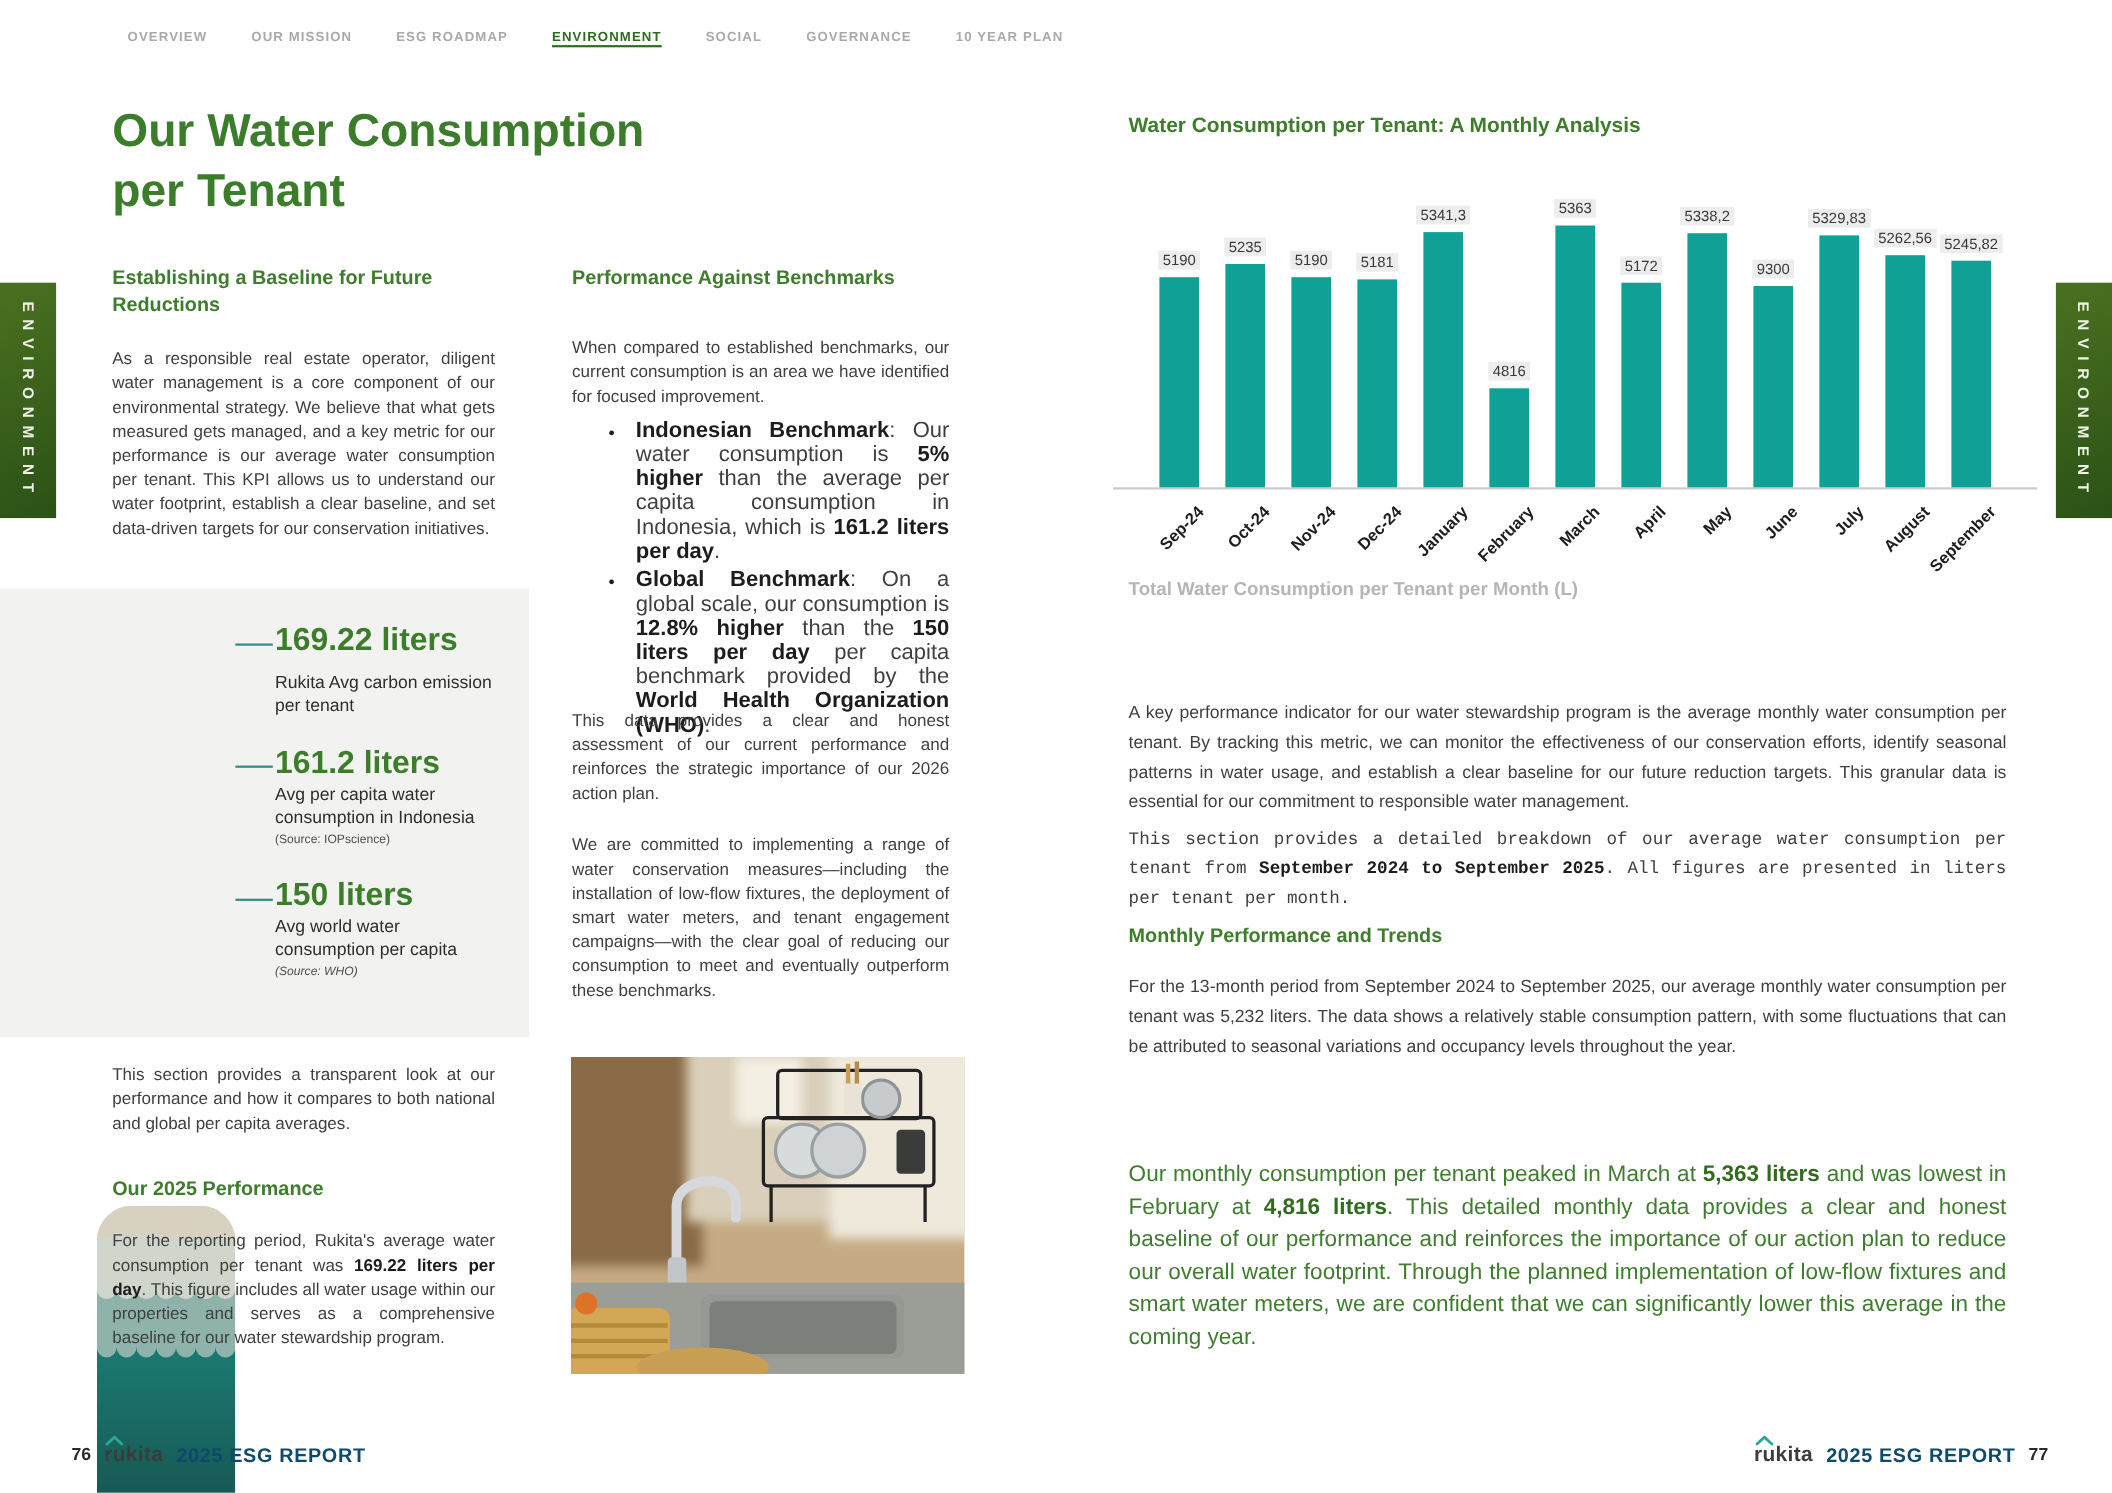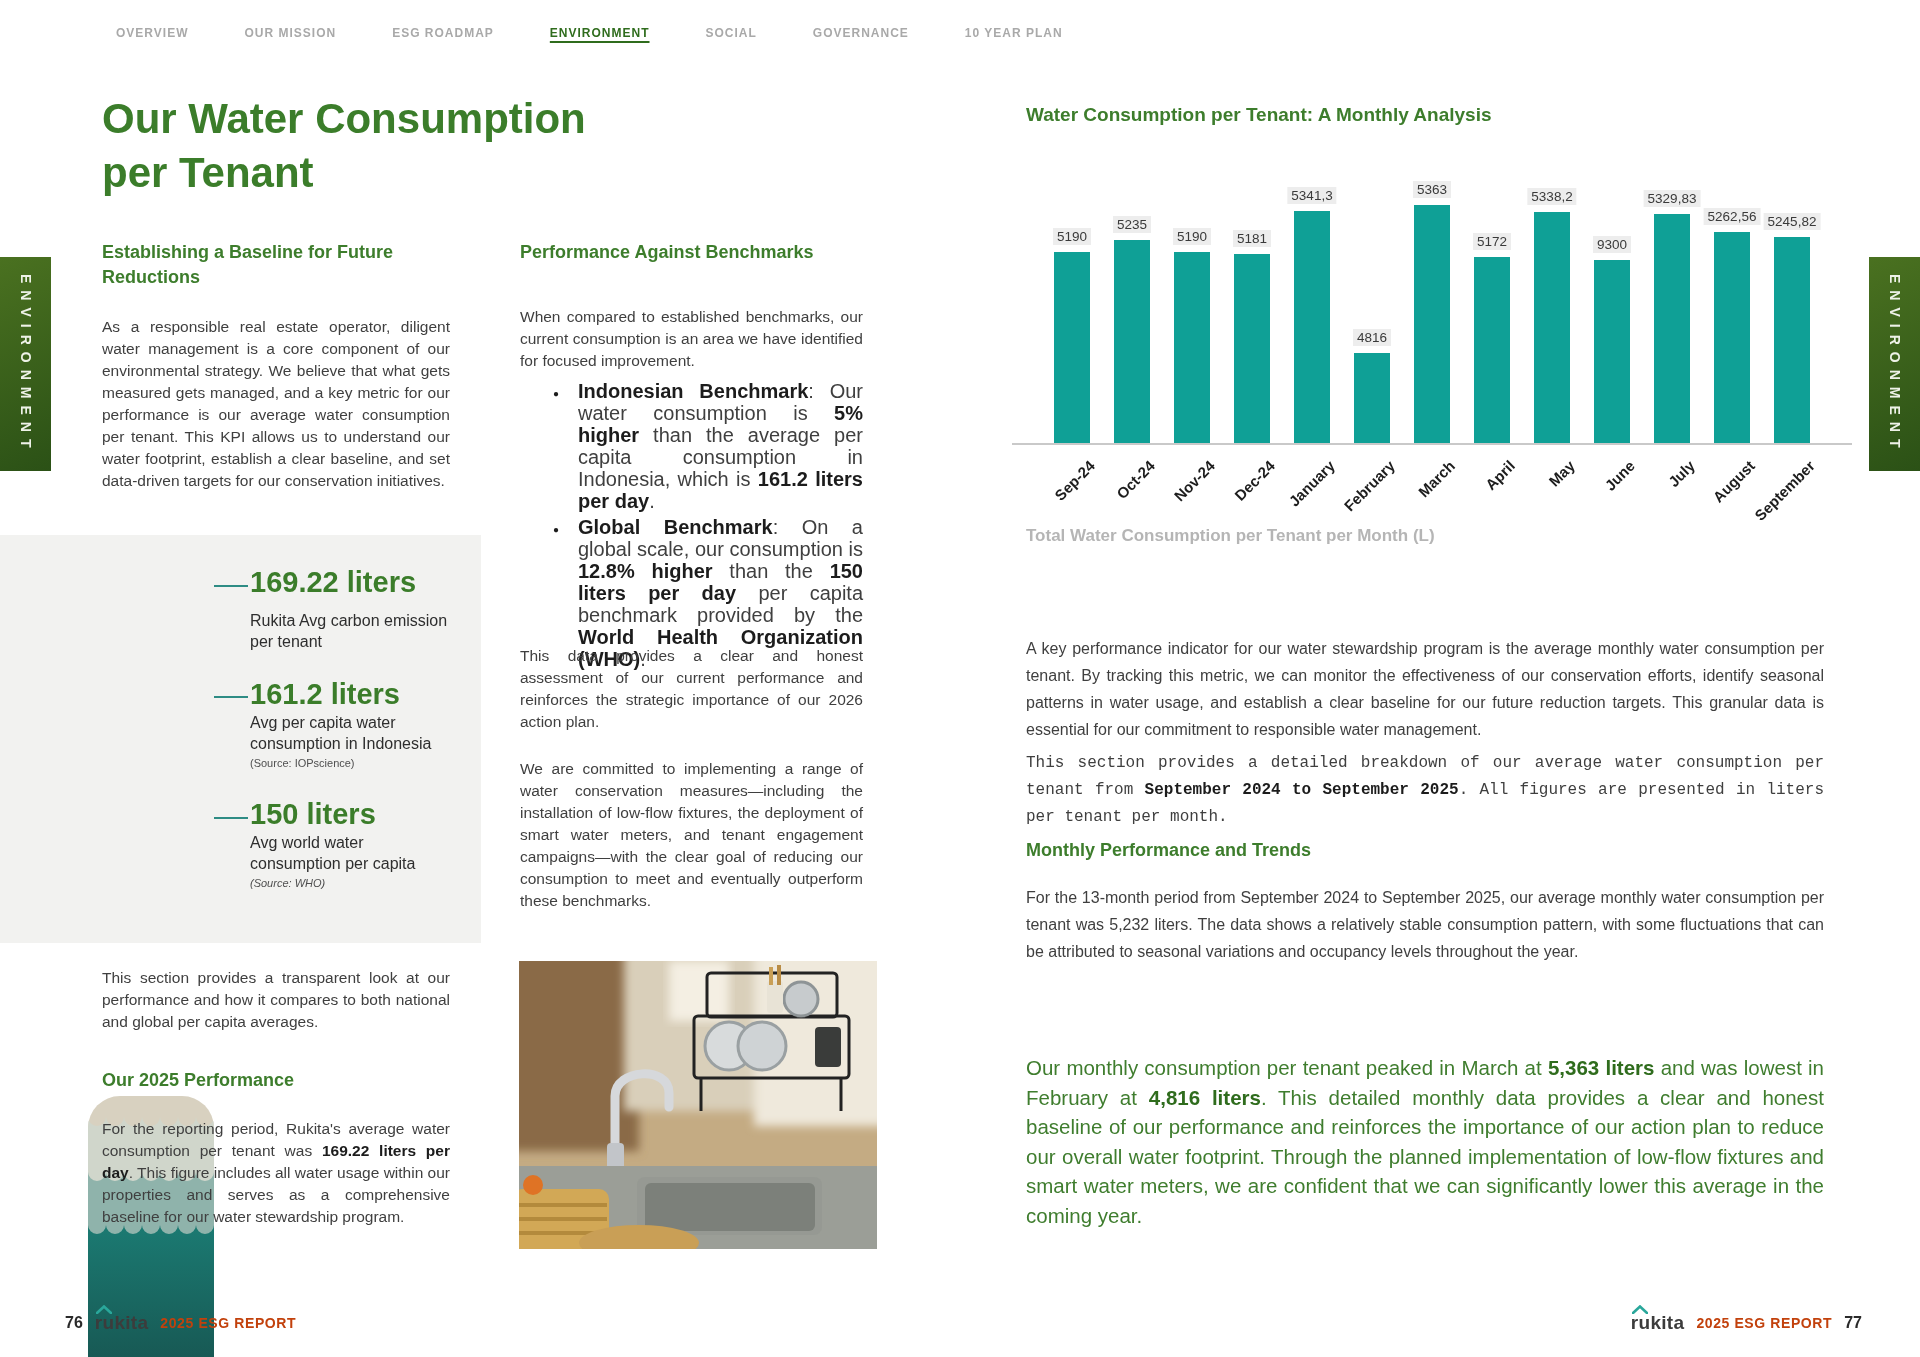--- a/index.html
+++ b/index.html
@@ -1,20 +1,20 @@
 <!DOCTYPE html>
 <html><head>
 <meta charset="utf-8">
 <style>
   html,body{margin:0;padding:0;background:#ffffff;}
   .canvas{position:relative;width:1920px;height:1357px;background:#ffffff;overflow:hidden;
           font-family:"Liberation Sans", sans-serif;}
 
   
-  .nav{position:absolute;top:26px;left:116px;display:flex;gap:56px;font-size:12px;
+  .nav{position:absolute;top:26px;left:116px;display:flex;gap:40px;font-size:12px;
        letter-spacing:1px;color:#a9a9a9;font-weight:600;white-space:nowrap;}
   .nav .item{cursor:pointer;}
   .nav .item.active{color:#2f6c1d;font-weight:800;text-decoration:underline;
        text-underline-offset:4px;text-decoration-thickness:2px;}
 
   
   .vtab{position:absolute;top:257px;width:51px;height:214px;
         background:linear-gradient(155deg,#4a7120 0%,#2b5116 100%);
         display:flex;align-items:center;justify-content:center;}
   .vtab.left{left:0;} .vtab.right{right:0;}
@@ -64,21 +64,21 @@
   .highlight{position:absolute;left:1026px;top:1053px;width:798px;font-size:20.5px;
         line-height:29.5px;color:#3f7d2e;text-align:justify;}
   .highlight b{color:#2f6c1d;}
 
   
   .footer{position:absolute;top:1312px;display:flex;align-items:center;gap:12px;}
   .footer.fl{left:65px;} .footer.fr{right:58px;}
   .pnum{font-size:16px;font-weight:800;color:#2a2a2a;}
   .brand{position:relative;font-size:19px;font-weight:700;color:#3c3c3c;letter-spacing:0.3px;}
   .brand svg{position:absolute;top:-7px;left:1px;}
-  .rpt{font-size:14px;color:#c2410c;letter-spacing:0.6px;font-weight:600;}
+  .rpt{font-size:18px;color:#0c4a6e;letter-spacing:0.6px;font-weight:600;}
 </style>
 </head>
 <body>
 
 <div class="canvas">
 
   <div class="nav">
     <span class="item">OVERVIEW</span>
     <span class="item">OUR MISSION</span>
     <span class="item">ESG ROADMAP</span>

